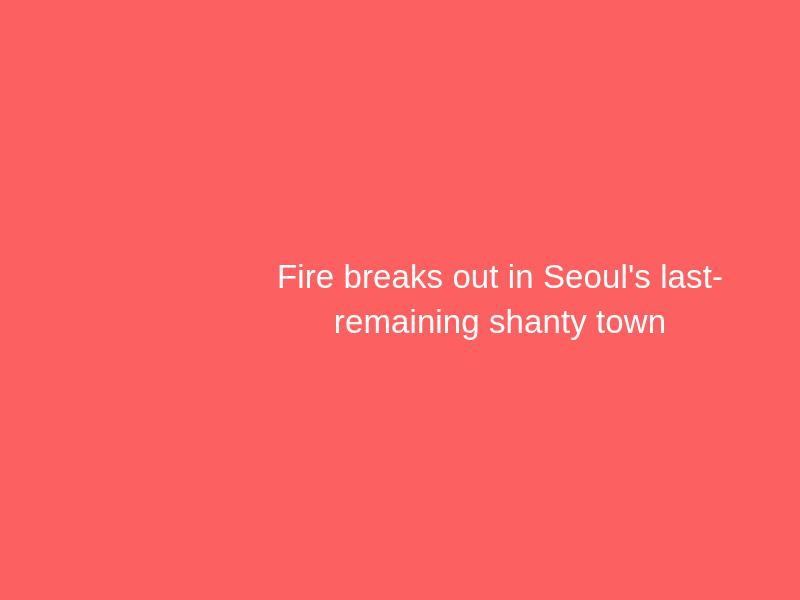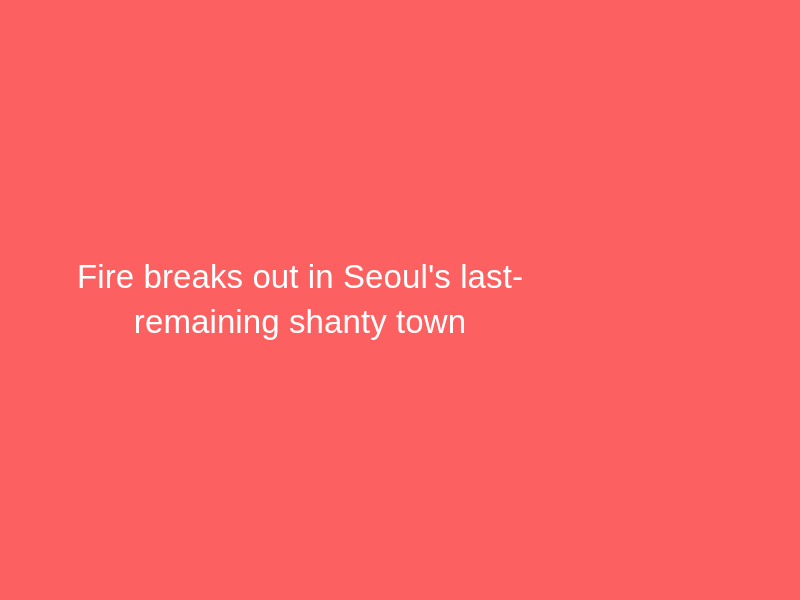--- a/index.html
+++ b/index.html
@@ -18,21 +18,21 @@
 
   
   .placeholder-canvas {
     position: relative;
     box-sizing: border-box;
     width: 800px;
     height: 600px;
     background-color: #fc6060;
     display: flex;
     align-items: center;
-    justify-content: flex-start;
+    justify-content: flex-end;
     text-align: center;
     user-select: none;
   }
 
   
   .headline-block {
     max-width: 600px;
     padding: 0 12px;
     box-sizing: border-box;
     

